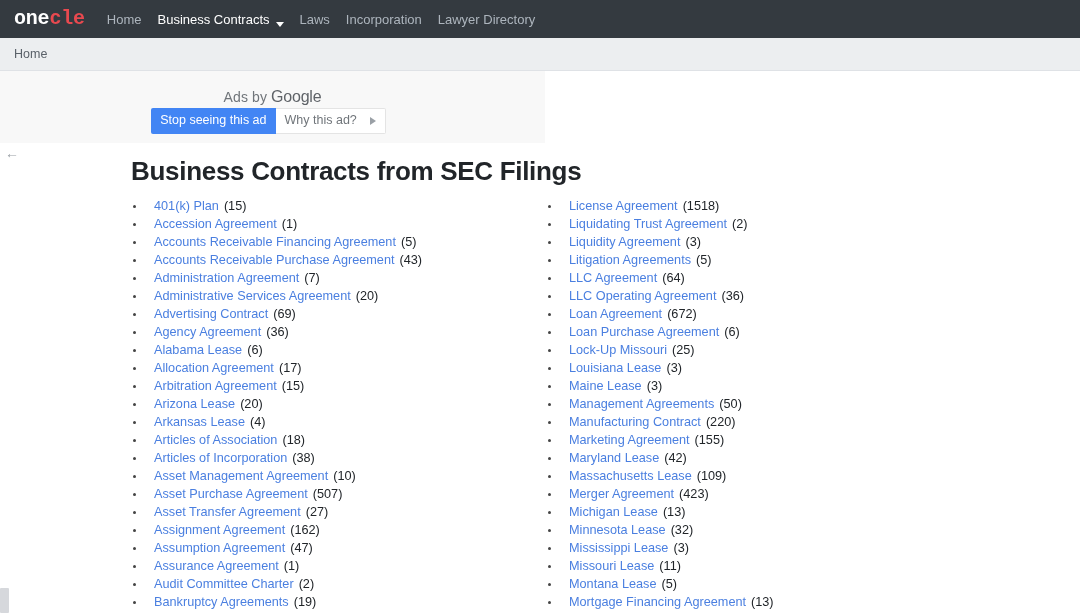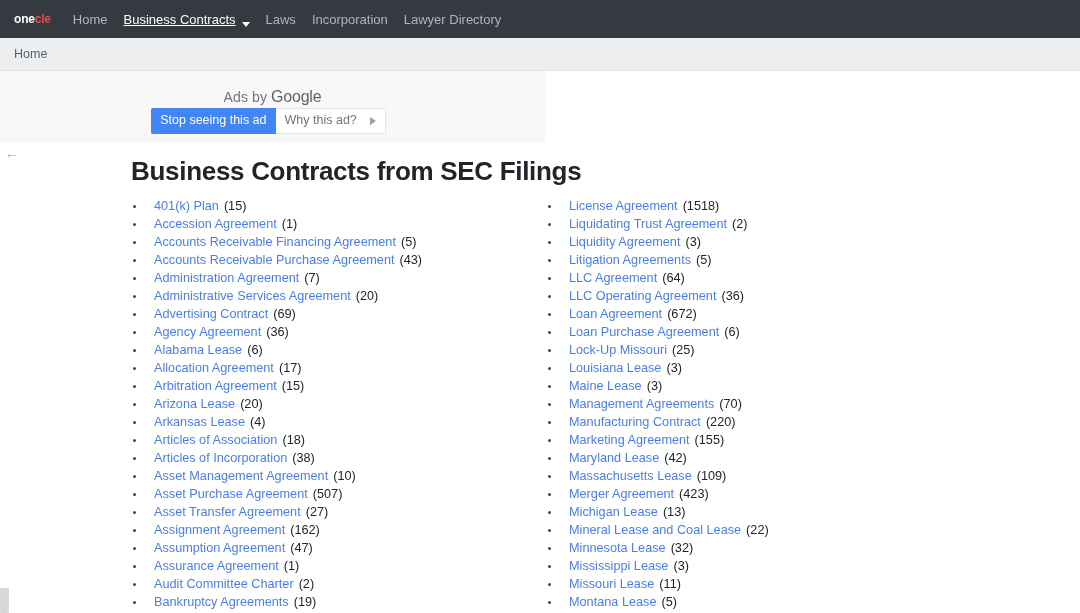--- a/index.html
+++ b/index.html
@@ -19,45 +19,45 @@
   
   .navbar {
     height: 38px;
     background: #343a40;
     display: flex;
     align-items: center;
     padding: 0 0 0 14px;
     box-sizing: border-box;
   }
   .brand {
-    font-size: 12px;
+    font-size: 20px;
     font-weight: bold;
     letter-spacing: -0.2px;
     margin-right: 22px;
     line-height: 1;
     white-space: nowrap;
+    font-family: Liberation Mono, monospace;
   }
   .brand .brand-one { color: #ffffff; }
   .brand .brand-cle { color: #e8494f; }
 
   .nav-link {
     color: #adb5bd;
     font-size: 13px;
     margin-right: 16px;
     white-space: nowrap;
     line-height: 1;
     cursor: pointer;
     text-decoration: none;
   }
   .nav-link.active {
     color: #ffffff;
     display: inline-flex;
     align-items: flex-end;
     gap: 6px;
-    text-decoration: underline;
   }
   .caret {
     display: inline-block;
     width: 0;
     height: 0;
     border-left: 4px solid transparent;
     border-right: 4px solid transparent;
     border-top: 5px solid #ffffff;
     position: relative;
     top: 1px;
@@ -310,28 +310,27 @@
           <li><a class="item-link" href="#">Liquidating Trust Agreement</a><span class="item-count">(2)</span></li>
           <li><a class="item-link" href="#">Liquidity Agreement</a><span class="item-count">(3)</span></li>
           <li><a class="item-link" href="#">Litigation Agreements</a><span class="item-count">(5)</span></li>
           <li><a class="item-link" href="#">LLC Agreement</a><span class="item-count">(64)</span></li>
           <li><a class="item-link" href="#">LLC Operating Agreement</a><span class="item-count">(36)</span></li>
           <li><a class="item-link" href="#">Loan Agreement</a><span class="item-count">(672)</span></li>
           <li><a class="item-link" href="#">Loan Purchase Agreement</a><span class="item-count">(6)</span></li>
           <li><a class="item-link" href="#">Lock-Up Missouri</a><span class="item-count">(25)</span></li>
           <li><a class="item-link" href="#">Louisiana Lease</a><span class="item-count">(3)</span></li>
           <li><a class="item-link" href="#">Maine Lease</a><span class="item-count">(3)</span></li>
-          <li><a class="item-link" href="#">Management Agreements</a><span class="item-count">(70)</span></li>
+          <li><a class="item-link" href="#">Management Agreements</a><span class="item-count">(50)</span></li>
           <li><a class="item-link" href="#">Manufacturing Contract</a><span class="item-count">(220)</span></li>
           <li><a class="item-link" href="#">Marketing Agreement</a><span class="item-count">(155)</span></li>
           <li><a class="item-link" href="#">Maryland Lease</a><span class="item-count">(42)</span></li>
           <li><a class="item-link" href="#">Massachusetts Lease</a><span class="item-count">(109)</span></li>
           <li><a class="item-link" href="#">Merger Agreement</a><span class="item-count">(423)</span></li>
           <li><a class="item-link" href="#">Michigan Lease</a><span class="item-count">(13)</span></li>
-          <li><a class="item-link" href="#">Mineral Lease and Coal Lease</a><span class="item-count">(22)</span></li>
           <li><a class="item-link" href="#">Minnesota Lease</a><span class="item-count">(32)</span></li>
           <li><a class="item-link" href="#">Mississippi Lease</a><span class="item-count">(3)</span></li>
           <li><a class="item-link" href="#">Missouri Lease</a><span class="item-count">(11)</span></li>
           <li><a class="item-link" href="#">Montana Lease</a><span class="item-count">(5)</span></li>
           <li><a class="item-link" href="#">Mortgage Financing Agreement</a><span class="item-count">(13)</span></li>
         </ul>
     </div>
   </div>
 
   <div class="scroll-stub"></div>

